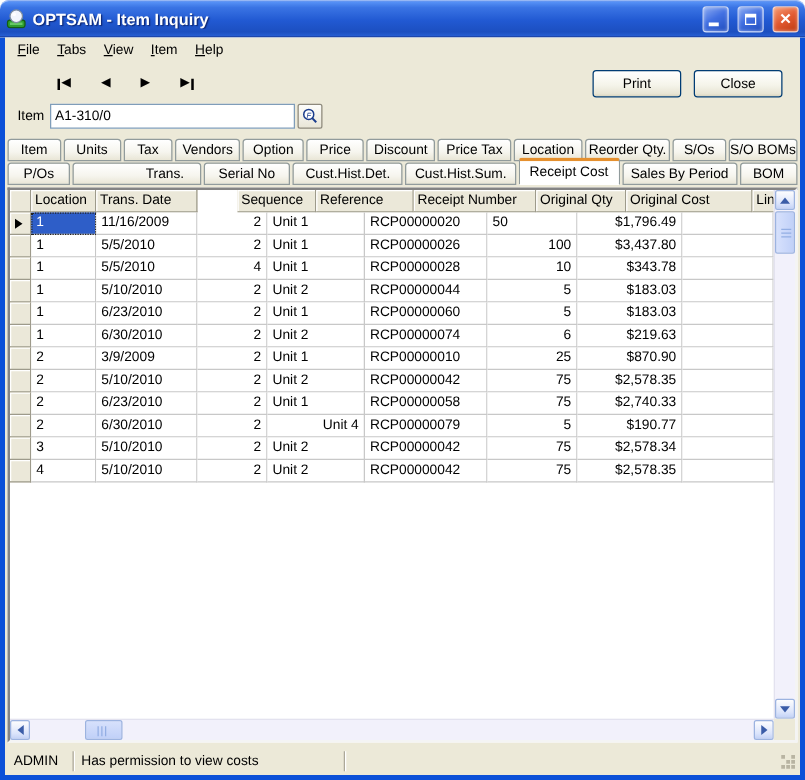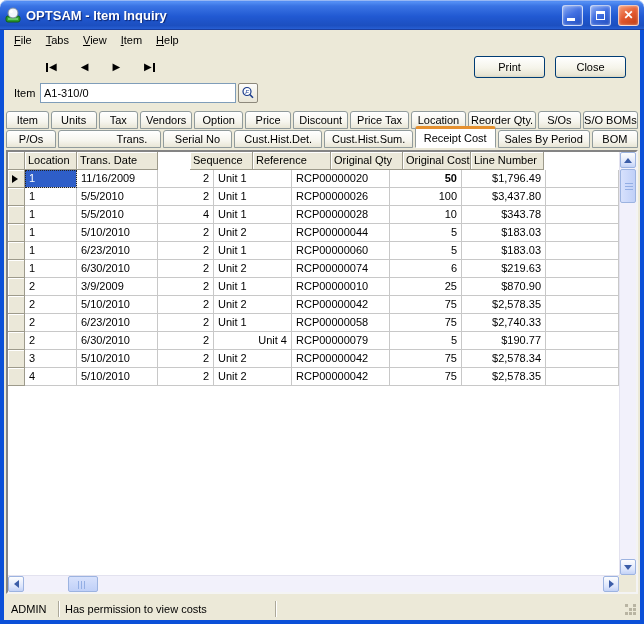--- a/index.html
+++ b/index.html
@@ -270,35 +270,36 @@
       </div>
 
     <div class="grid-panel">
       <div class="grid-viewport">
         <div class="grid-header">
             <div class="gh" style="width: 17px;"></div>
             <div class="gh" style="width: 52px;">Location</div>
             <div class="gh" style="width: 81px;">Trans. Date</div>
             <div class="gh" style="width: 63px; margin-left: 32px;">Sequence</div>
             <div class="gh" style="width: 78px;">Reference</div>
+            <div class="gh" style="width: 98px;">Receipt Number</div>
             <div class="gh" style="width: 72px;">Original Qty</div>
-            <div class="gh" style="width: 68px;">Original Cost</div>
+            <div class="gh" style="width: 101px;">Original Cost</div>
             <div class="gh" style="width: 73px;">Line Number</div>
           </div>
         <div>
             <div class="gr">
               <div class="gc sel-col" style="width: 17px;">
                 <span class="cur-arrow"></span>
               </div>
               <div class="gc cell-selected" style="width: 52px; text-align: left;">1</div>
               <div class="gc" style="width: 81px; text-align: left;">11/16/2009</div>
               <div class="gc" style="width: 56px; text-align: right;">2</div>
               <div class="gc" style="width: 78px; text-align: left;">Unit 1</div>
               <div class="gc" style="width: 98px; text-align: left;">RCP00000020</div>
-              <div class="gc" style="width: 72px; text-align: right; font-weight: bold;">50</div>
+              <div class="gc" style="width: 72px; ">50</div>
               <div class="gc" style="width: 84px; text-align: right;">$1,796.49</div>
               <div class="gc" style="width: 73px; text-align: left;"></div>
             </div>
             <div class="gr">
               <div class="gc sel-col" style="width: 17px;"></div>
               <div class="gc" style="width: 52px; text-align: left;">1</div>
               <div class="gc" style="width: 81px; text-align: left;">5/5/2010</div>
               <div class="gc" style="width: 56px; text-align: right;">2</div>
               <div class="gc" style="width: 78px; text-align: left;">Unit 1</div>
               <div class="gc" style="width: 98px; text-align: left;">RCP00000026</div>

